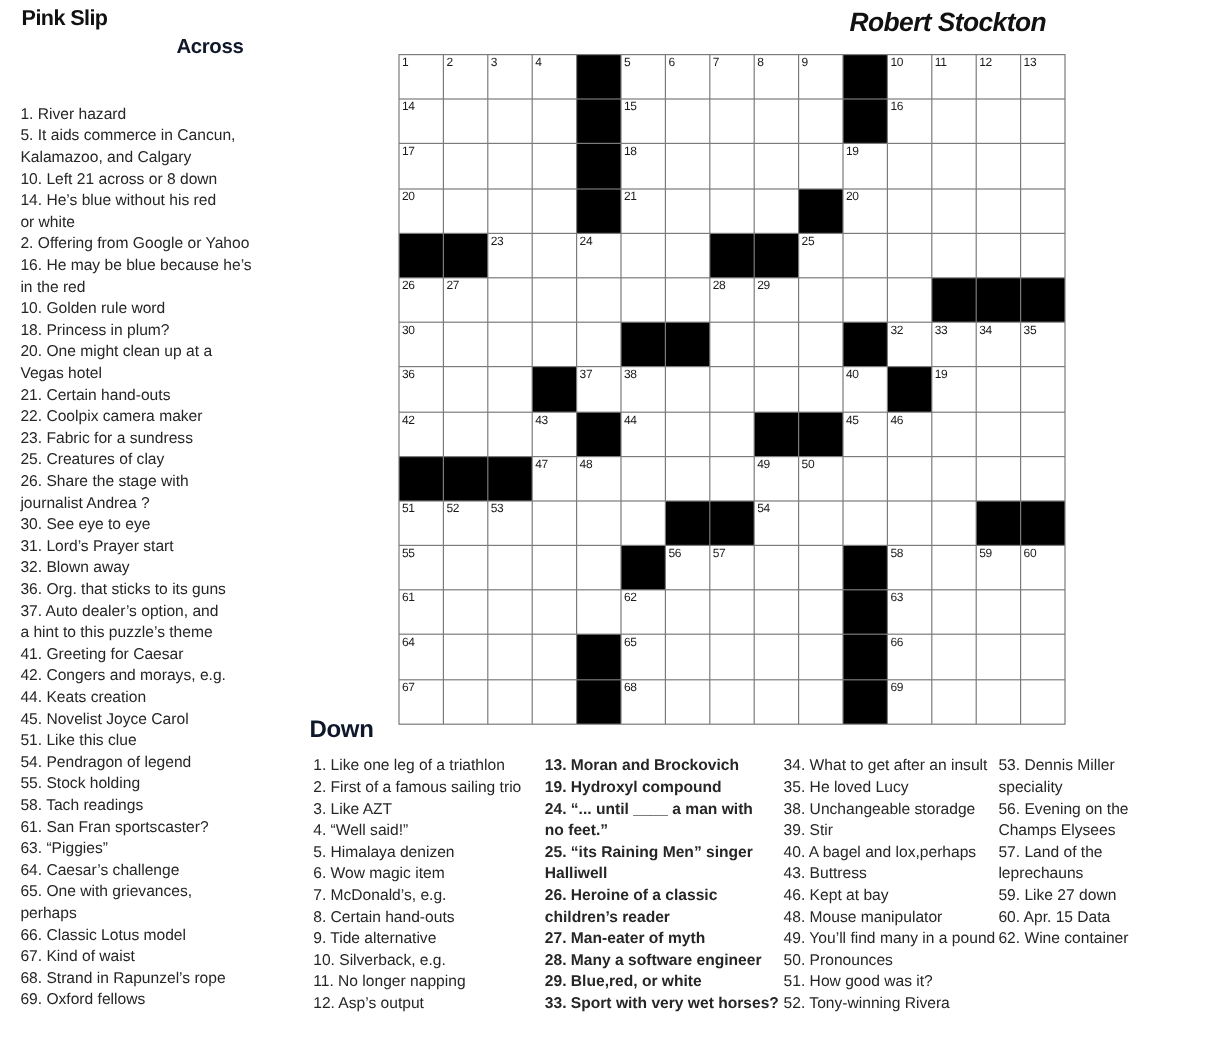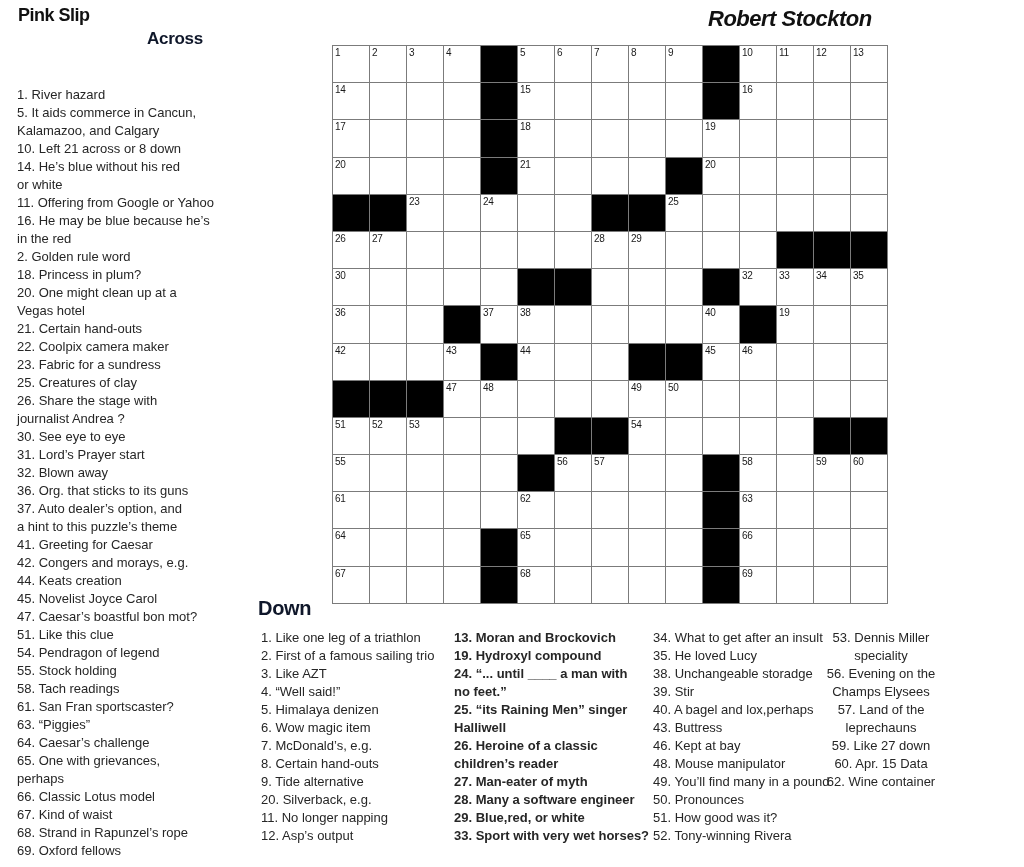--- a/index.html
+++ b/index.html
@@ -20,21 +20,21 @@
   }
   .section-heading{font-weight:bold;color:#0f172a;letter-spacing:-0.3px;}
   .across-heading{left:147px;top:29px;font-size:17px;}
   .down-heading{left:258px;top:597px;font-size:20px;}
   .clue-list{font-size:13px;line-height:18px;color:#262626;}
   .clue{white-space:pre-line;}
   .across-list{left:17px;top:49px;width:245px;margin-top:37px;}
   .down-col-1{left:261px;top:629px;width:196px;}
   .down-col-2{left:454px;top:629px;width:206px;font-weight:bold;}
   .down-col-3{left:653px;top:629px;width:212px;}
-  .down-col-4{left:806px;top:629px;width:150px;text-align:center;}
+  .down-col-4{left:832px;top:629px;width:150px;}
   .grid{
     left:332px;top:45px;
     display:grid;
     grid-template-columns:repeat(15,36px);
     grid-template-rows:repeat(15,36.2px);
     gap:1px;padding:1px;background:#7b7b7b;width:max-content;
   }
   .cell{background:#ffffff;position:relative;}
   .cell.black{background:#000000;}
   .cellnum{
@@ -49,44 +49,43 @@
 <div class="abs puzzle-author">Robert Stockton</div>
 
 <div class="abs section-heading across-heading">Across</div>
 <div class="abs clue-list across-list">
     <div class="clue">1. River hazard</div>
     <div class="clue">5. It aids commerce in Cancun,
 Kalamazoo, and Calgary</div>
     <div class="clue">10. Left 21 across or 8 down</div>
     <div class="clue">14. He’s blue without his red
 or white</div>
-    <div class="clue">11. Offering from Google or Yahoo</div>
+    <div class="clue">2. Offering from Google or Yahoo</div>
     <div class="clue">16. He may be blue because he’s
 in the red</div>
-    <div class="clue">2. Golden rule word</div>
+    <div class="clue">10. Golden rule word</div>
     <div class="clue">18. Princess in plum?</div>
     <div class="clue">20. One might clean up at a
 Vegas hotel</div>
     <div class="clue">21. Certain hand-outs</div>
     <div class="clue">22. Coolpix camera maker</div>
     <div class="clue">23. Fabric for a sundress</div>
     <div class="clue">25. Creatures of clay</div>
     <div class="clue">26. Share the stage with
 journalist Andrea ?</div>
     <div class="clue">30. See eye to eye</div>
     <div class="clue">31. Lord’s Prayer start</div>
     <div class="clue">32. Blown away</div>
     <div class="clue">36. Org. that sticks to its guns</div>
     <div class="clue">37. Auto dealer’s option, and
 a hint to this puzzle’s theme</div>
     <div class="clue">41. Greeting for Caesar</div>
     <div class="clue">42. Congers and morays, e.g.</div>
     <div class="clue">44. Keats creation</div>
     <div class="clue">45. Novelist Joyce Carol</div>
-    <div class="clue">47. Caesar’s boastful bon mot?</div>
     <div class="clue">51. Like this clue</div>
     <div class="clue">54. Pendragon of legend</div>
     <div class="clue">55. Stock holding</div>
     <div class="clue">58. Tach readings</div>
     <div class="clue">61. San Fran sportscaster?</div>
     <div class="clue">63. “Piggies”</div>
     <div class="clue">64. Caesar’s challenge</div>
     <div class="clue">65. One with grievances,
 perhaps</div>
     <div class="clue">66. Classic Lotus model</div>
@@ -461,21 +460,21 @@
 <div class="abs clue-list down-col-1">
     <div class="clue">1. Like one leg of a triathlon</div>
     <div class="clue">2. First of a famous sailing trio</div>
     <div class="clue">3. Like AZT</div>
     <div class="clue">4. “Well said!”</div>
     <div class="clue">5. Himalaya denizen</div>
     <div class="clue">6. Wow magic item</div>
     <div class="clue">7. McDonald’s, e.g.</div>
     <div class="clue">8. Certain hand-outs</div>
     <div class="clue">9. Tide alternative</div>
-    <div class="clue">20. Silverback, e.g.</div>
+    <div class="clue">10. Silverback, e.g.</div>
     <div class="clue">11. No longer napping</div>
     <div class="clue">12. Asp’s output</div>
   </div>
 <div class="abs clue-list down-col-2">
     <div class="clue">13. Moran and Brockovich</div>
     <div class="clue">19. Hydroxyl compound</div>
     <div class="clue">24. “... until ____ a man with
 no feet.”</div>
     <div class="clue">25. “its Raining Men” singer
 Halliwell</div>

